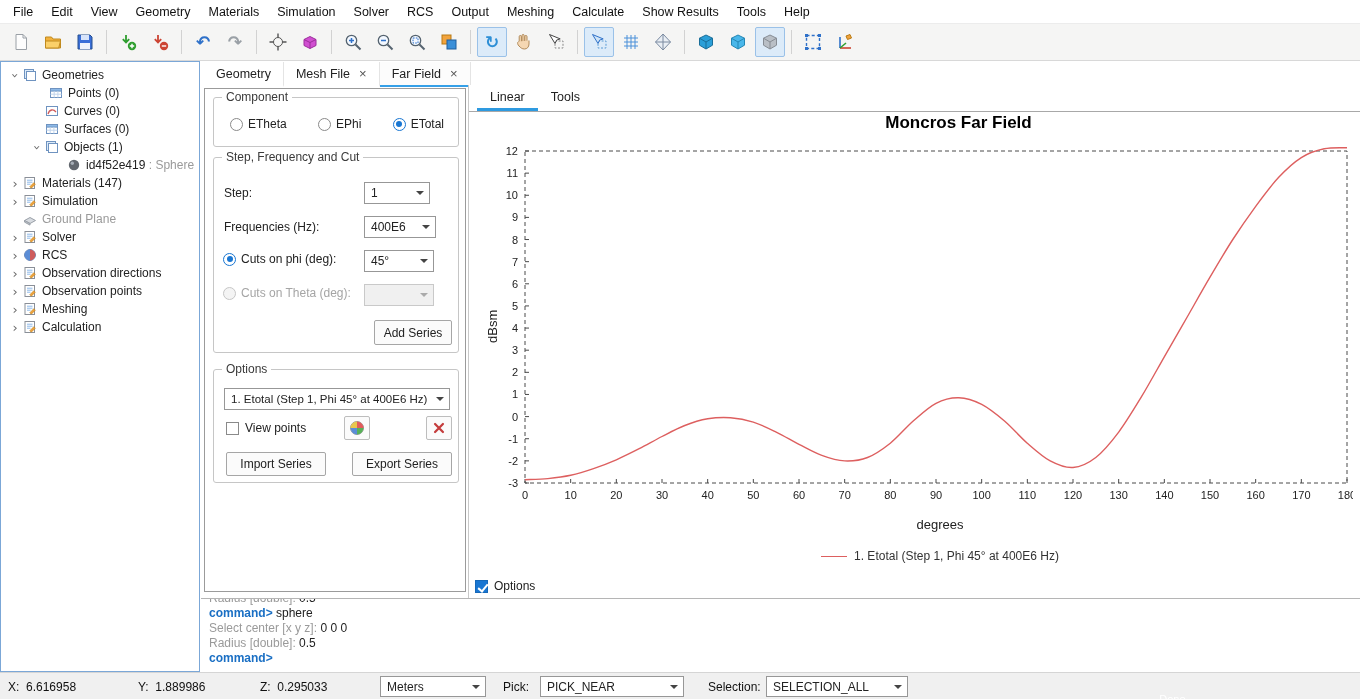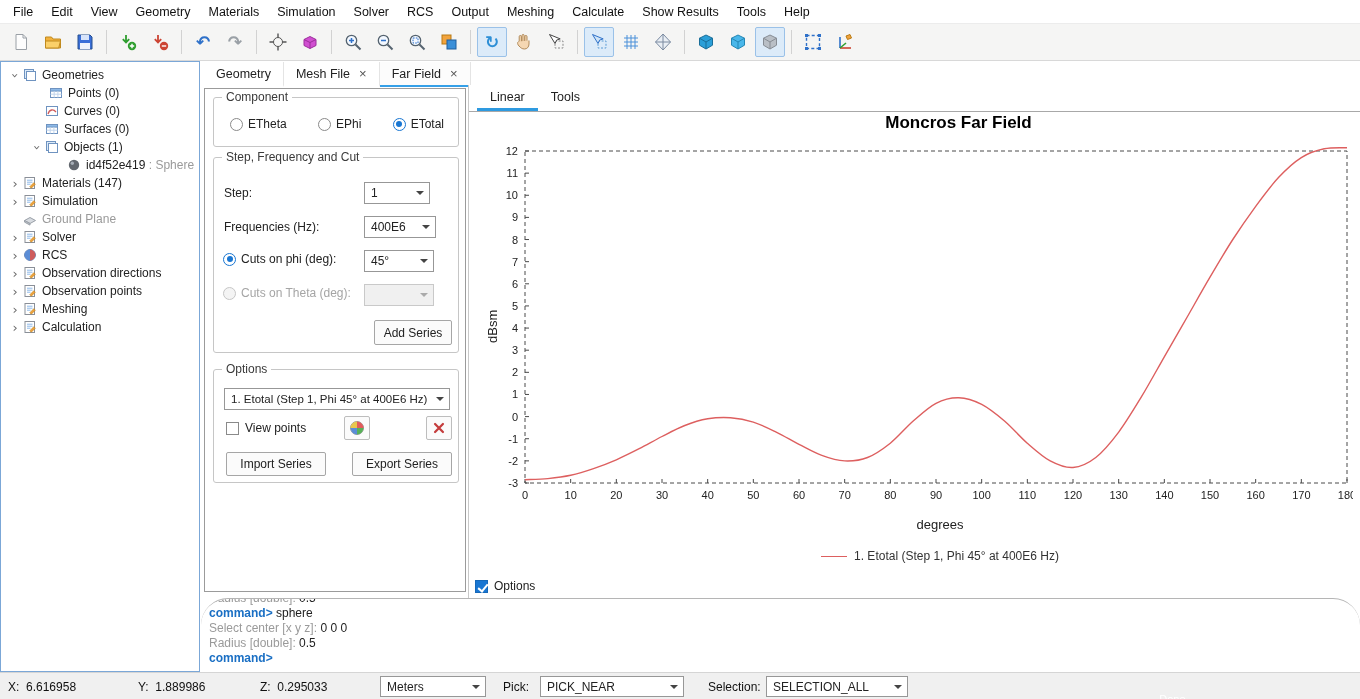--- a/index.html
+++ b/index.html
@@ -94,21 +94,21 @@
     transform-origin:left top; font-size:13px; color:#222; }
   .xlabel { position:absolute; top:432px; left:64px; width:814px; text-align:center;
     font-size:13px; color:#222; }
   .legend { position:absolute; top:464px; left:64px; width:814px; display:flex;
     align-items:center; justify-content:center; gap:7px; font-size:12px; color:#333; }
   .legend-swatch { width:26px; height:0; border-top:1.4px solid #dd5f5f; }
   .options-toggle { left:6px; top:494px; }
 
   
   .console { position:absolute; left:201px; top:598px; right:0; height:74px; background:#fff;
-    border-top:1px solid #b5b5b5; overflow:hidden; padding-left:8px; font-size:12px; line-height:15px;border-radius:27px; }
+    border-top:1px solid #b5b5b5; overflow:hidden; padding-left:8px; font-size:12px; line-height:15px; }
   .console-line { white-space:pre; }
   .console-line.clipped { margin-top:-8px; }
   .prompt { color:#1a6fc4; font-weight:bold; }
   .param { color:#9a9a9a; }
   .cval { color:#222; }
 
   
   .statusbar { position:absolute; left:0; right:0; bottom:0; height:27px; background:#f0f0f0;
     border-top:1px solid #d5d5d5; font-size:12px; }
   .sb-text { position:absolute; top:7px; white-space:nowrap; color:#111; }

